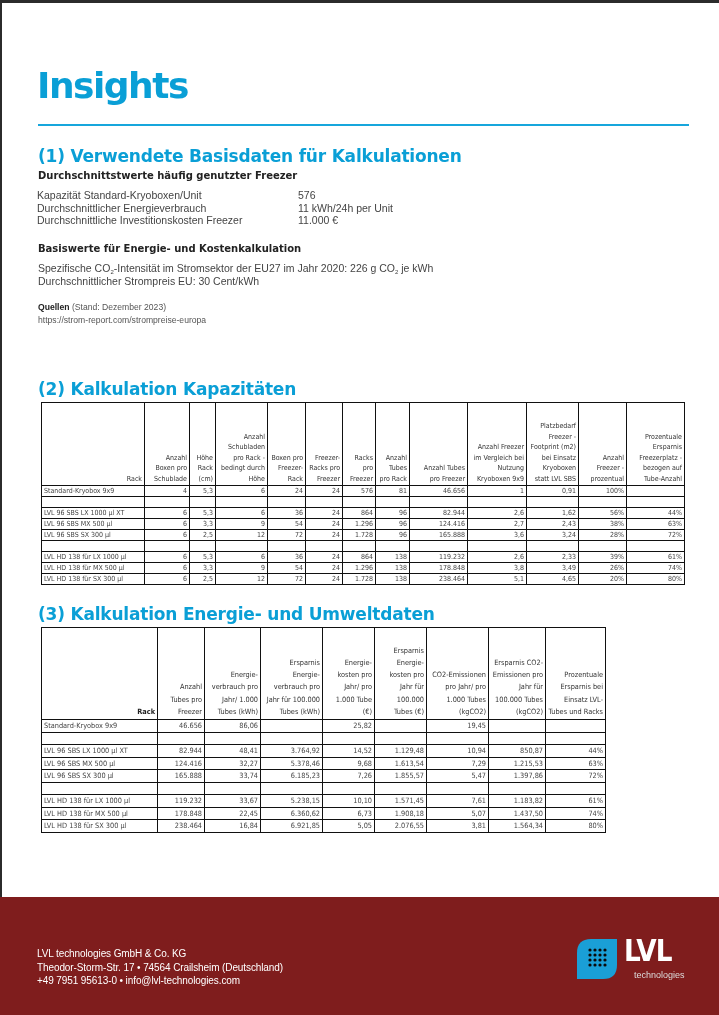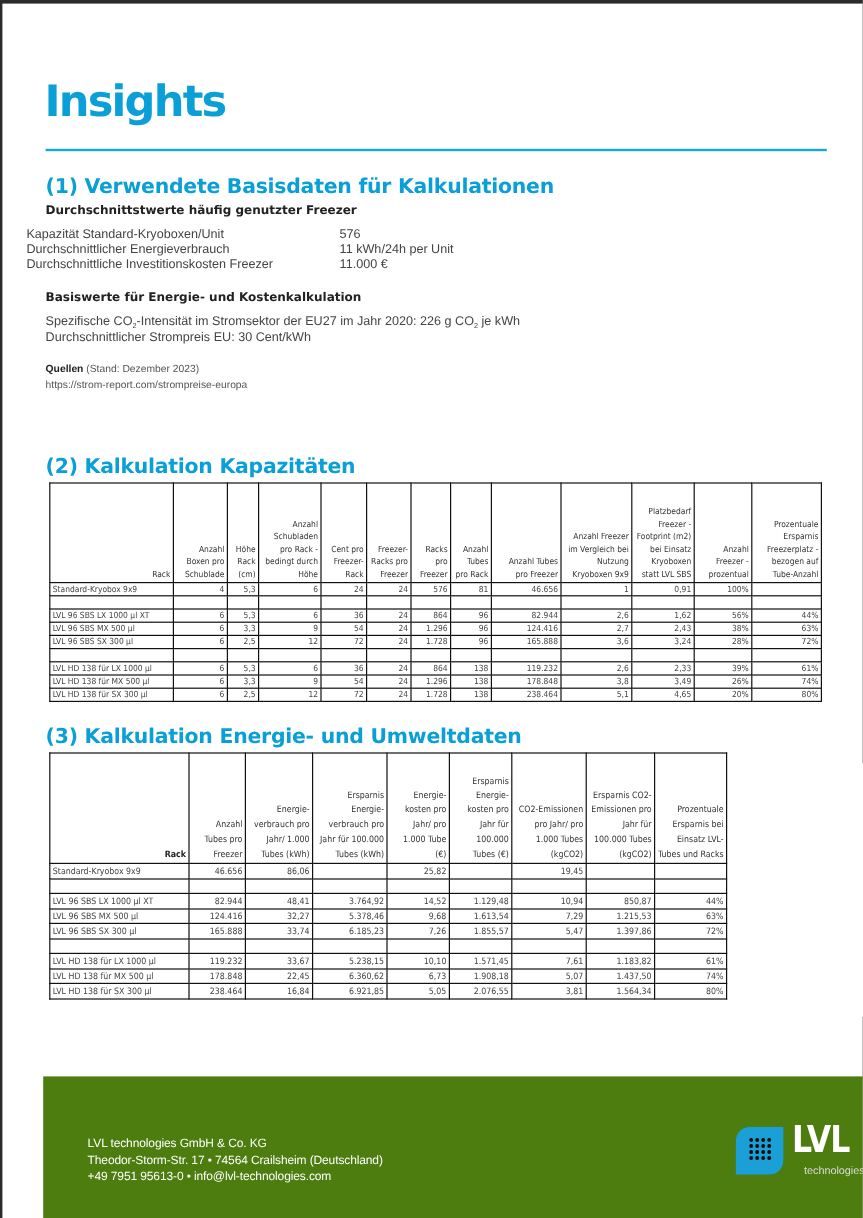--- a/index.html
+++ b/index.html
@@ -23,21 +23,21 @@
   .h2 {
     position: absolute; left: 36px; margin: 0;
     font-family: "DejaVu Sans", sans-serif; font-weight: bold;
     font-size: 17px; color: #0a9fd6; letter-spacing: -0.2px;
   }
   .h3 {
     position: absolute; left: 36px; margin: 0;
     font-family: "DejaVu Sans", sans-serif; font-weight: bold;
     font-size: 10px; color: #222;
   }
-  .kv { position: absolute; left: 20px; font-size: 10.5px; color: #444; line-height: 12.5px; }
+  .kv { position: absolute; left: 35px; font-size: 10.5px; color: #444; line-height: 12.5px; }
   .kv .row { display: flex; }
   .kv .k { width: 261px; }
   .line { position: absolute; left: 36px; font-size: 10.5px; color: #444; }
   .src { position: absolute; left: 36px; top: 298px; font-size: 8.6px; color: #555; line-height: 12.5px; width: 640px; }
   .src b { color: #222; }
   sub { font-size: 6px; vertical-align: -2px; }
 
   table {
     position: absolute; border-collapse: collapse; table-layout: fixed;
     font-family: "DejaVu Sans Condensed", "DejaVu Sans", sans-serif; font-size: 7px; color: #333;
@@ -45,21 +45,21 @@
   td, th { border: 1px solid #111; padding: 0 2px; white-space: nowrap; overflow: hidden; }
   th { font-weight: normal; text-align: right; vertical-align: bottom; white-space: normal; line-height: 10.5px; padding-bottom: 1px; }
   td { height: 10px; line-height: 10px; text-align: right; color: #444; }
   td.name { text-align: left; }
   tr.blank td { height: 10px; }
   #t2 th { font-size: 7.3px; line-height: 12.2px; }
   #t2 td { height: 11.5px; line-height: 11.5px; font-size: 7.3px; }
   #t2 th.rack { font-weight: bold; color: #222; }
 
   .footer {
-    position: absolute; left: 0; right: 0; top: 897px; bottom: 0; background: #4d7c0f; margin-left: 36px;
+    position: absolute; left: 0; right: 0; top: 897px; bottom: 0; background: #7f1d1d;
   }
   .footer .addr {
     position: absolute; left: 37px; top: 50px; color: #fff; font-size: 10px; line-height: 13.5px;
     font-family: "Liberation Sans", sans-serif; letter-spacing: -0.1px;
   }
   .logo { position: absolute; left: 577px; top: 38px; width: 120px; height: 50px; }
   .logo .mark { position: absolute; left: 0; top: 4px; width: 40px; height: 40px; }
   .logo .word { position: absolute; left: 47px; top: -3px; color: #fff; font-family: "DejaVu Sans", sans-serif; font-weight: bold; font-size: 31px; letter-spacing: -1px; transform: scaleX(0.85); transform-origin: left; }
   .logo .sub { position: absolute; left: 57px; top: 35px; color: #ddd; font-size: 9px; font-family: "Liberation Sans", sans-serif; }
 </style>
@@ -111,21 +111,21 @@
         <col style="width:52px">
         <col style="width:48px">
         <col style="width:58px">
     </colgroup>
     <thead>
         <tr id="t1-head" style="height:83px">
           <th>Rack</th>
           <th>Anzahl Boxen pro Schublade</th>
           <th>Höhe Rack (cm)</th>
           <th>Anzahl Schubladen pro Rack - bedingt durch Höhe</th>
-          <th>Cent pro Freezer-Rack</th>
+          <th>Boxen pro Freezer-Rack</th>
           <th>Freezer-Racks pro Freezer</th>
           <th>Racks pro Freezer</th>
           <th>Anzahl Tubes pro Rack</th>
           <th>Anzahl Tubes pro Freezer</th>
           <th>Anzahl Freezer im Vergleich bei Nutzung Kryoboxen 9x9</th>
           <th>Platzbedarf Freezer - Footprint (m2) bei Einsatz Kryoboxen statt LVL SBS</th>
           <th>Anzahl Freezer - prozentual</th>
           <th>Prozentuale Ersparnis Freezerplatz - bezogen auf Tube-Anzahl</th>
         </tr>
       </thead>

